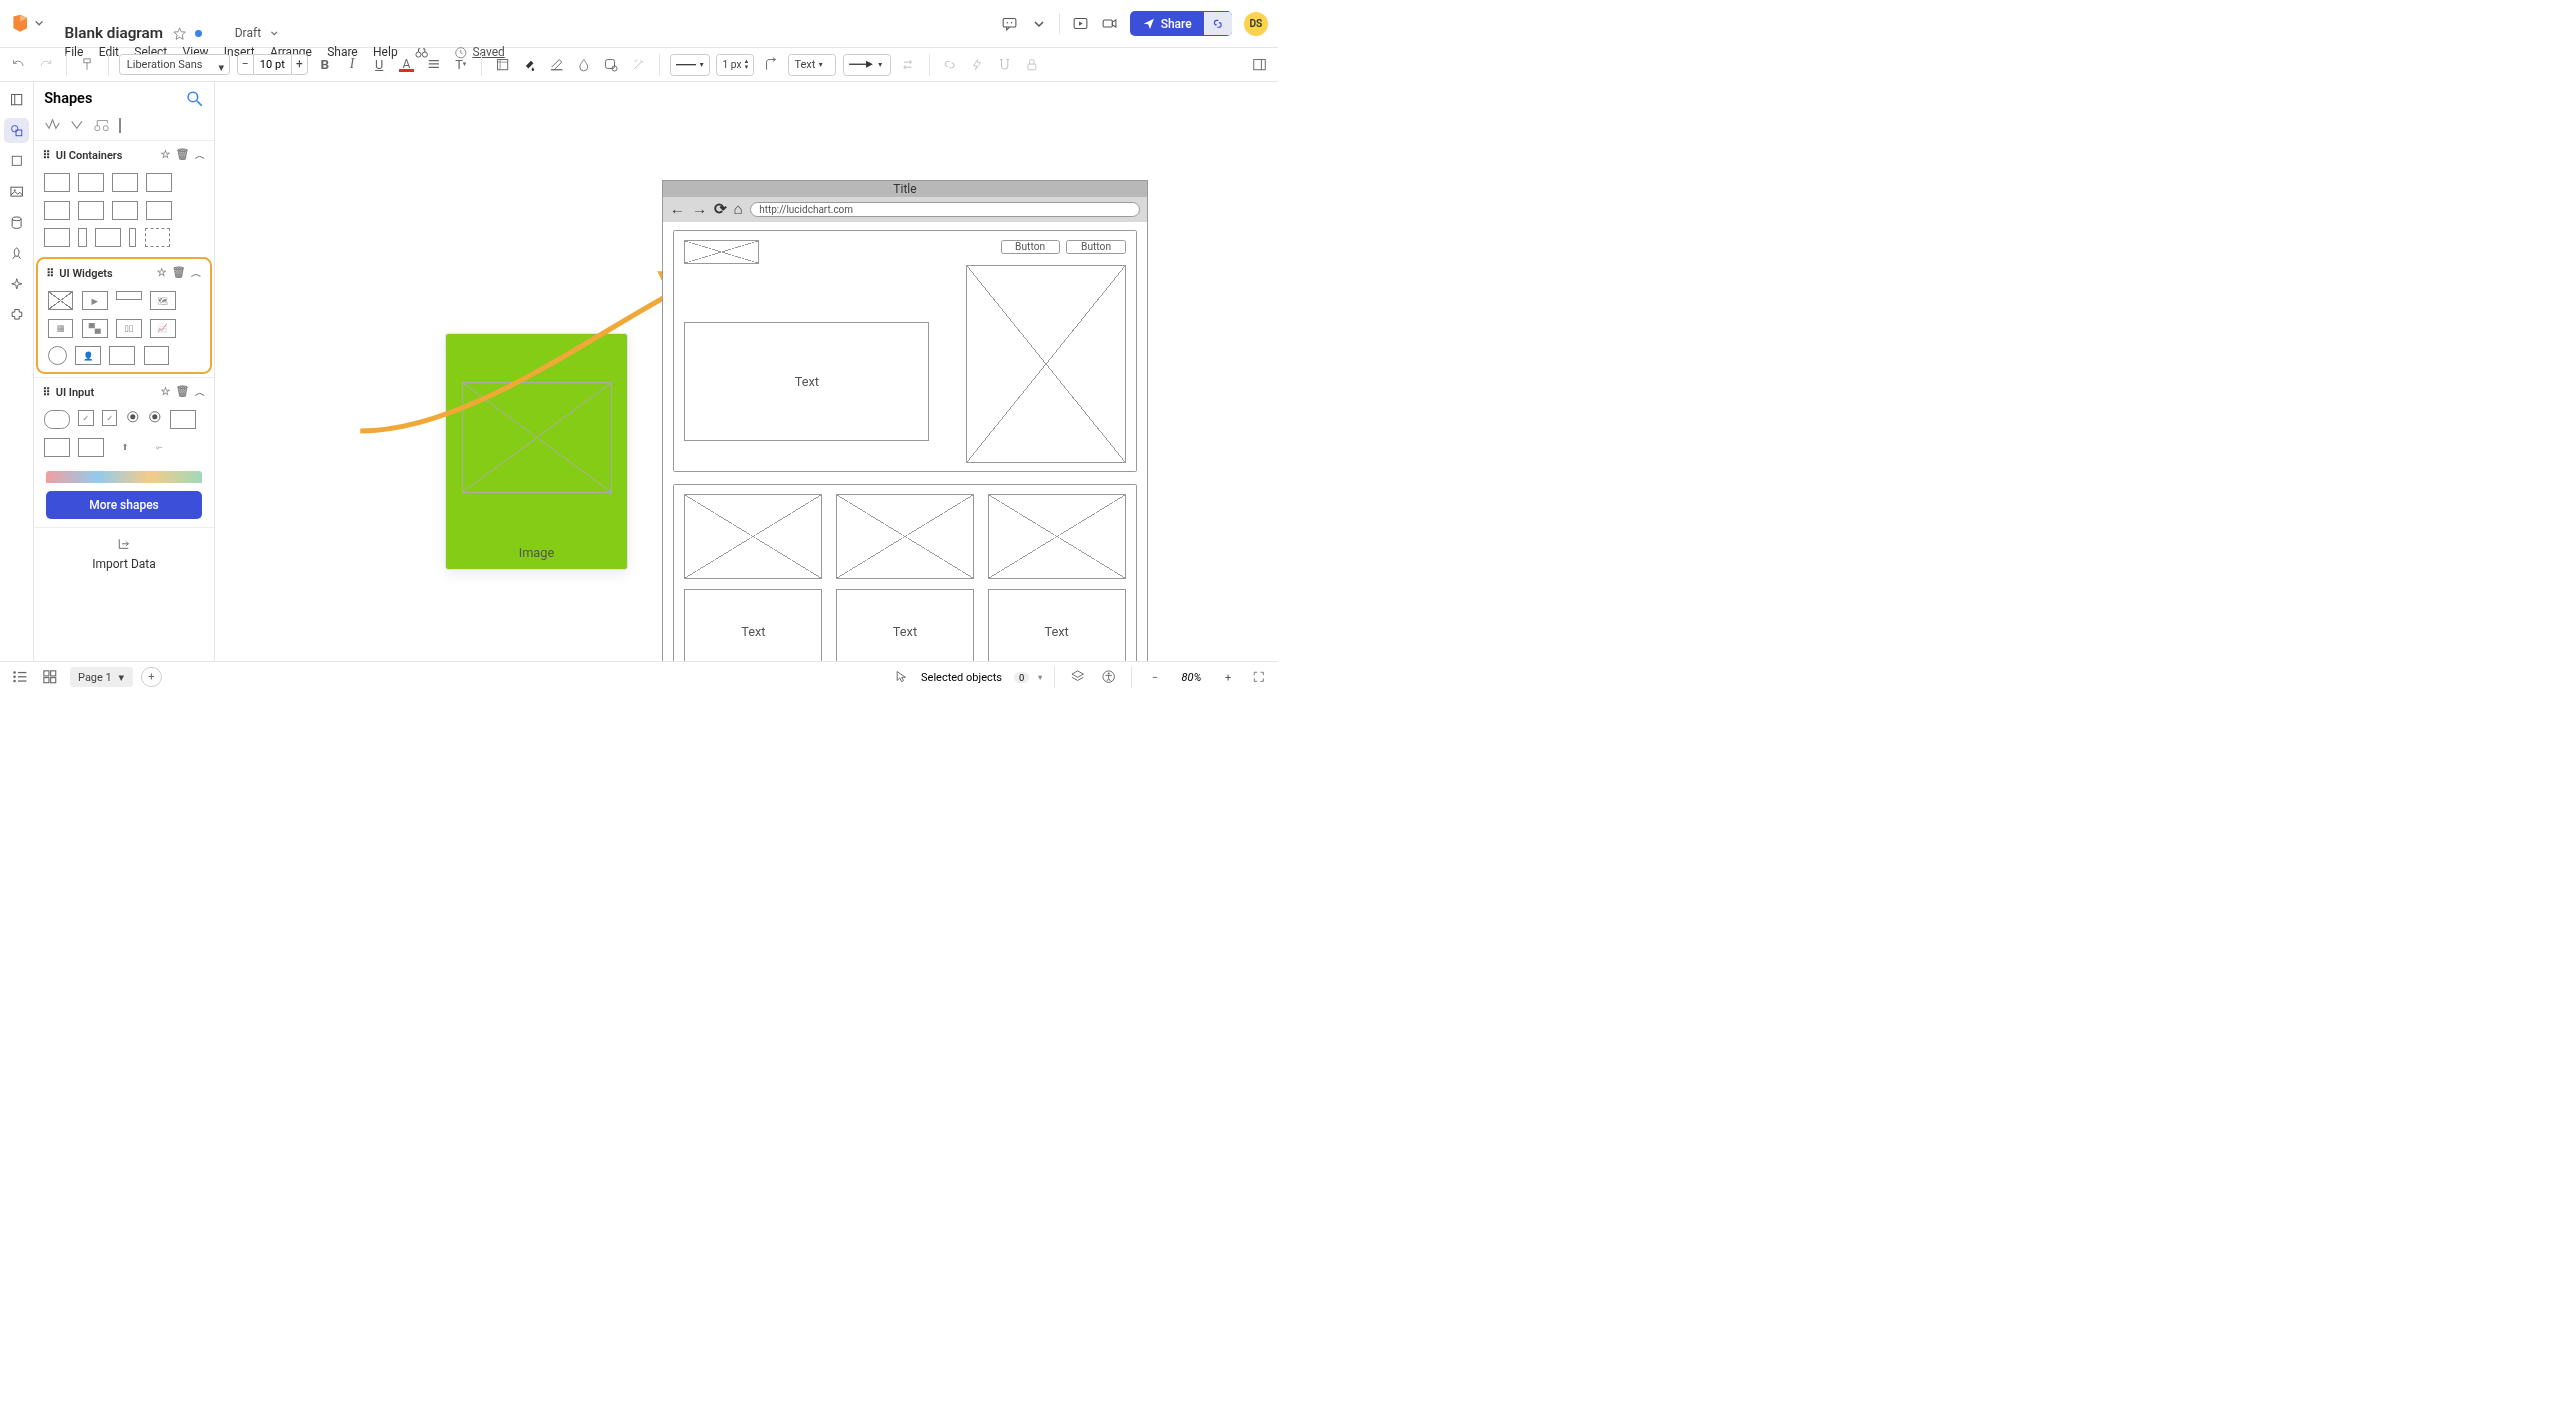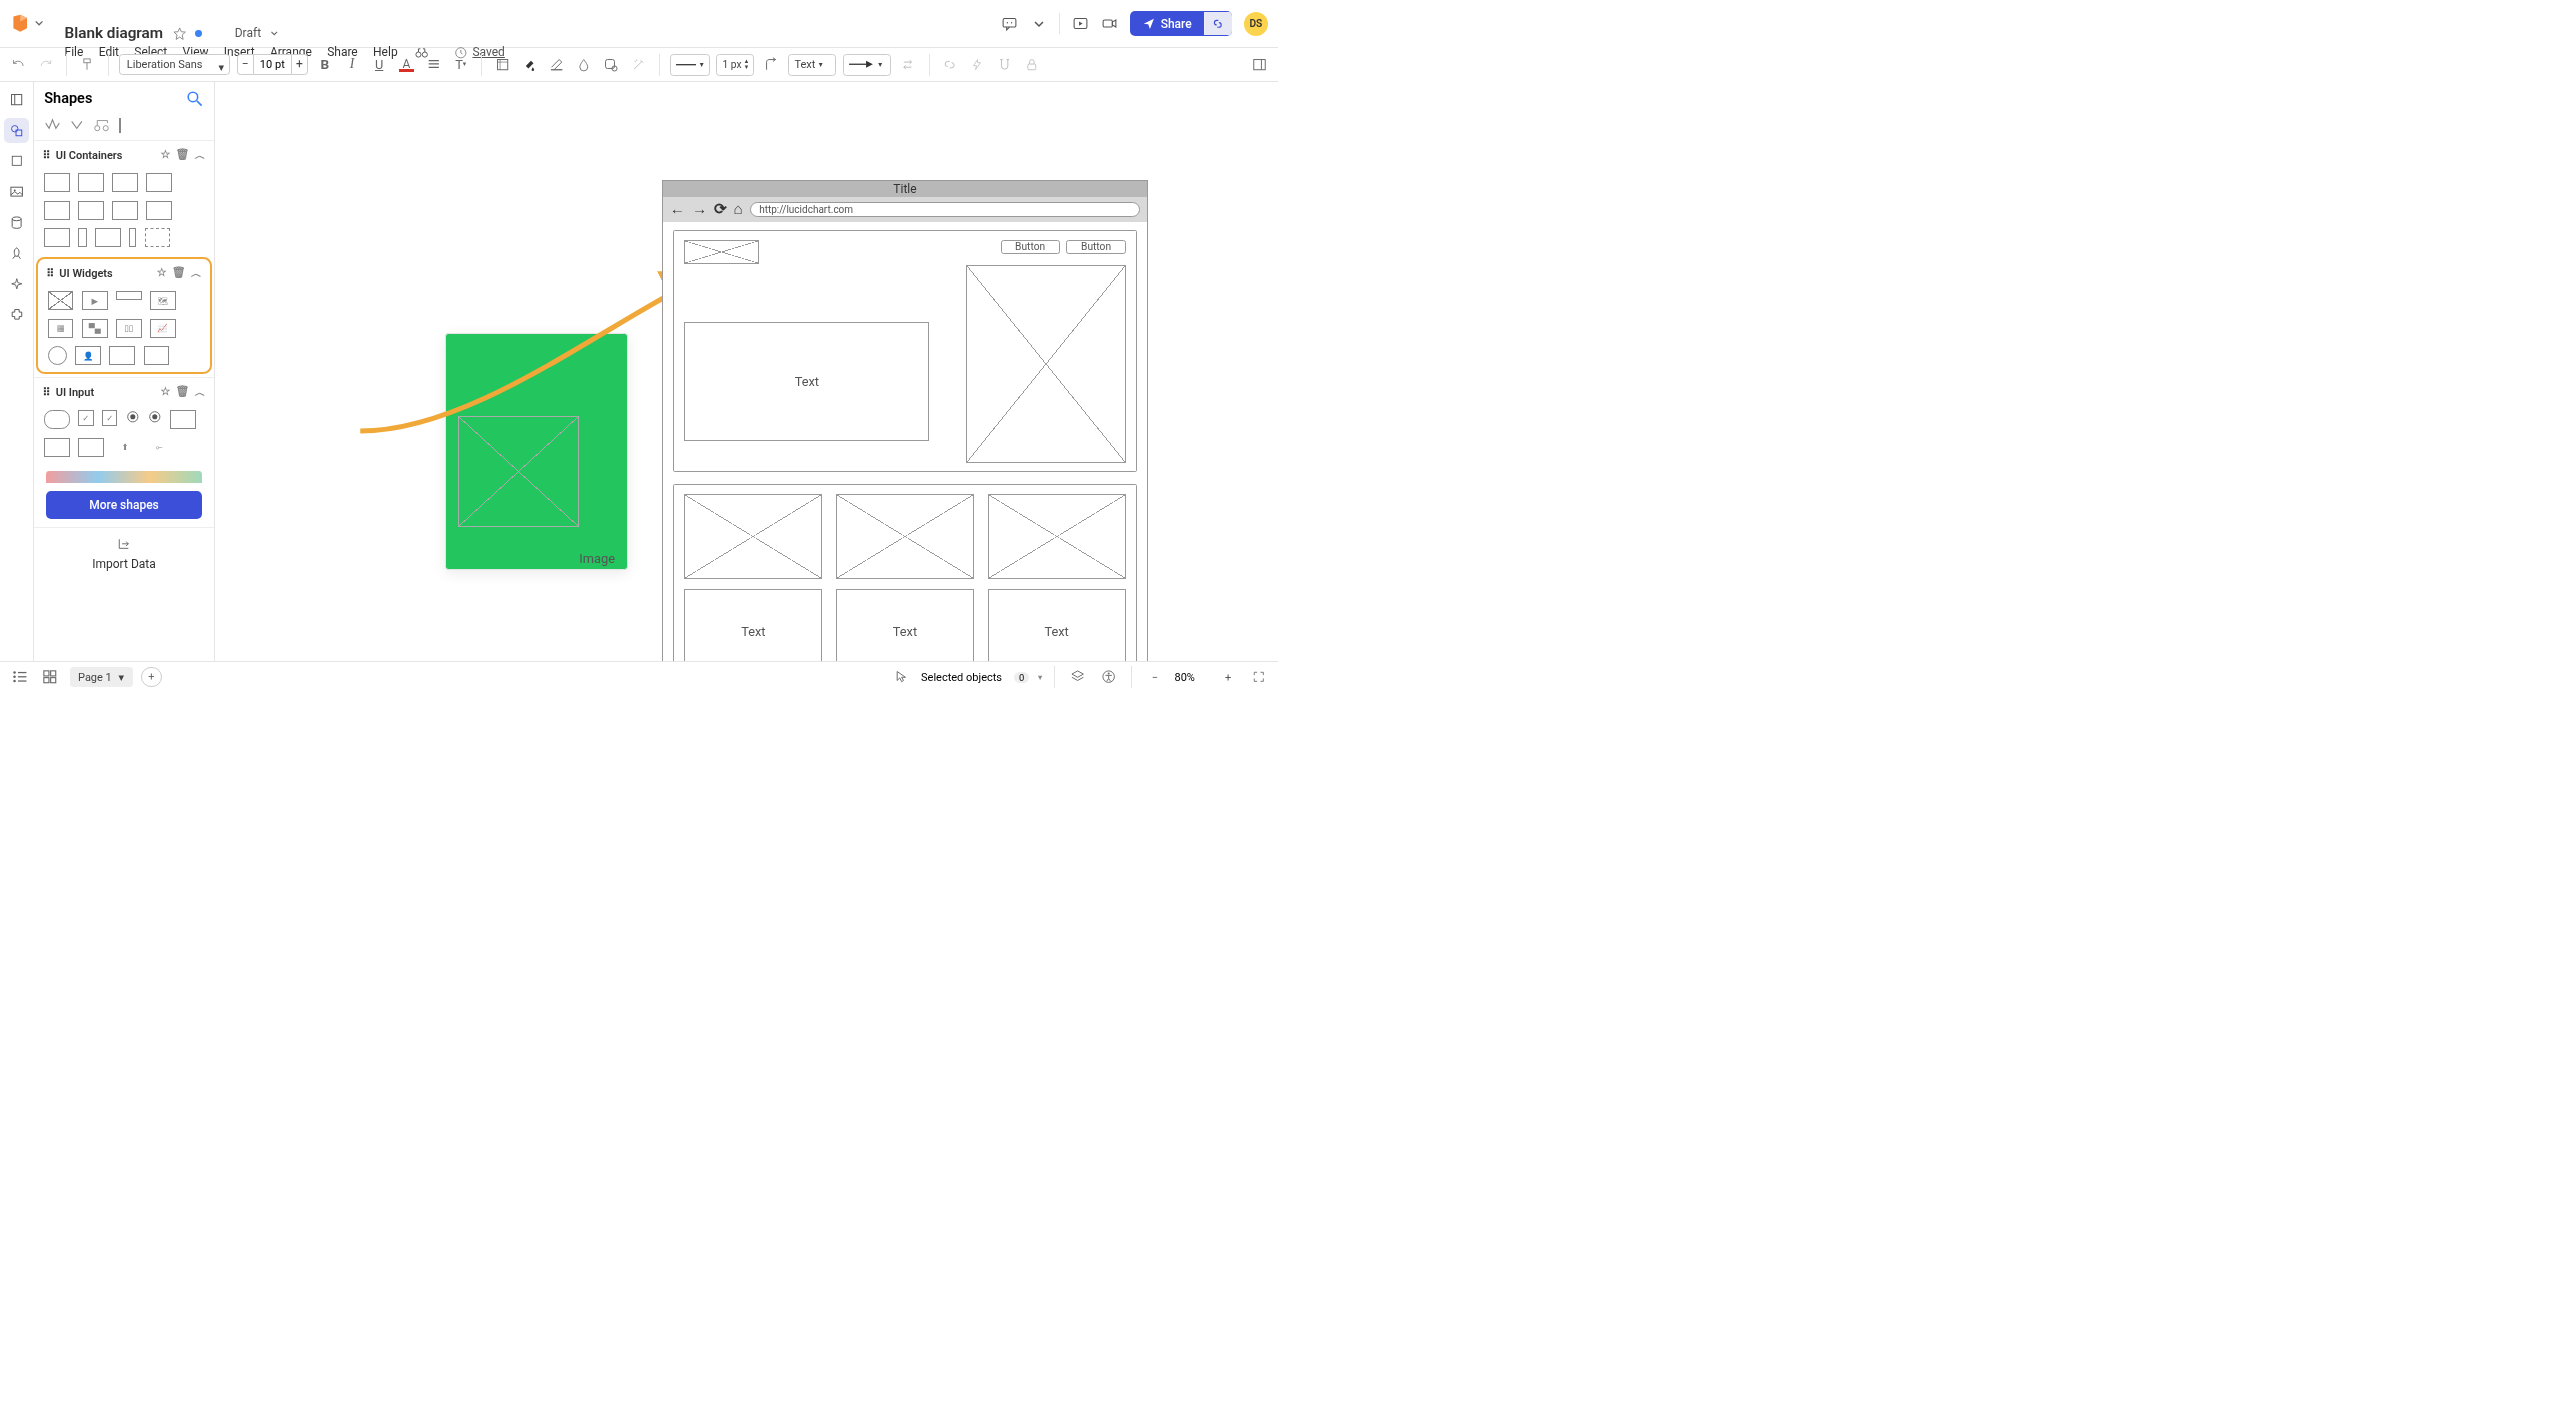--- a/index.html
+++ b/index.html
@@ -60,21 +60,21 @@
 .cat-head { display:flex; align-items:center; gap:5.1px; padding:6.8px 8.5px; font-size:11px; font-weight:600; color:#333; }
 .cat-icons { margin-left:auto; display:flex; gap:5.1px; color:#888; }
 .highlight-cat { border:2.6px solid #f0a838; border-radius:8.5px; margin:3.4px 1.7px; }
 .more-shapes { margin:8.5px 12px; background:#3b4fd8; color:#fff; text-align:center; padding:6.8px; border-radius:5.1px; font-size:12px; font-weight:500; cursor:pointer; }
 .import-data { display:flex; align-items:center; justify-content:center; gap:6.8px; padding:8.5px; font-size:12px; color:#333; border-top:0.9px solid #eee; cursor:pointer;flex-direction:column; }
 .shapes-decor { height:12px; margin:6.8px 12px 0; background:linear-gradient(90deg,#e85d5d,#4aa8e0,#f0a838,#5fc08d); border-radius:3.4px 3.4px 0 0; opacity:.6; }
 
 .canvas { flex:1; background:#fff; position:relative; overflow:hidden; }
 
 
-.drag-card { position:absolute; left:230px; top:251px; width:183px; height:237px; background:#22c55e; border:0.9px solid #e5e5e5; border-radius:3.4px; box-shadow:0 3.4px 13.6px rgba(0,0,0,.08); display:flex; flex-direction:row; align-items:center; padding:3px 12px; }
+.drag-card { position:absolute; left:230px; top:251px; width:183px; height:237px; background:#84cc16; border:0.9px solid #e5e5e5; border-radius:3.4px; box-shadow:0 3.4px 13.6px rgba(0,0,0,.08); display:flex; flex-direction:column; align-items:center; padding:9px 12px; }
 .drag-img { width:150px; height:111px; border:0.9px solid #aaa; position:relative; margin-top:39px; }
 .drag-img::before,.drag-img::after { content:""; position:absolute; inset:0; }
 .drag-img::before { background:linear-gradient(to top right,transparent calc(50% - 0.4px),#aaa calc(50% - 0.4px),#aaa calc(50% + 0.4px),transparent calc(50% + 0.4px)); }
 .drag-img::after  { background:linear-gradient(to top left ,transparent calc(50% - 0.4px),#aaa calc(50% - 0.4px),#aaa calc(50% + 0.4px),transparent calc(50% + 0.4px)); }
 .drag-caption { margin-top:auto; font-size:12.8px; color:#555; }
 
 
 .drag-arrow { position:absolute; left:128px; top:179px; width:383px; height:187px; pointer-events:none; }
 
 
@@ -95,21 +95,21 @@
 .wf-textbox { border:0.9px solid #999; display:flex; align-items:center; justify-content:center; font-size:12.8px; color:#555; }
 .wf-buttons { display:flex; gap:6.8px; }
 .wf-btn { border:0.9px solid #999; border-radius:2.6px; padding:0.9px 13.6px; font-size:10.2px; background:#fff; color:#555; }
 
 
 .status { position:absolute; bottom:0; left:0; right:0; height:31px; border-top:0.9px solid #e5e5e5; display:flex; align-items:center; padding:0 8.5px; gap:8.5px; font-size:11px; background:#fff; }
 .status-btn { width:22px; height:22px; display:flex; align-items:center; justify-content:center; border-radius:3.4px; cursor:pointer; color:#555; }
 .page-tab { background:#eee; border-radius:3.4px; padding:3.4px 8.5px; display:flex; align-items:center; gap:6.8px; color:#444; }
 .add-page { width:20.4px; height:20.4px; border:0.9px solid #ccc; border-radius:50%; display:flex; align-items:center; justify-content:center; color:#666; cursor:pointer; }
 .sel-badge { background:#eee; border-radius:6.8px; padding:0 5.1px; font-size:9.4px; margin-left:3.4px; }
-.zoom-text { min-width:34px; text-align:left; }
+.zoom-text { min-width:34px; text-align:center;font-style:italic; }
 .status .spacer { flex:1; }
 svg { display:block; }
 </style>
 </head>
 <body>
 
 <div class="title-bar">
   <div class="logo-wrap">
     <span class="logo">
       <svg viewBox="0 0 24 24">

